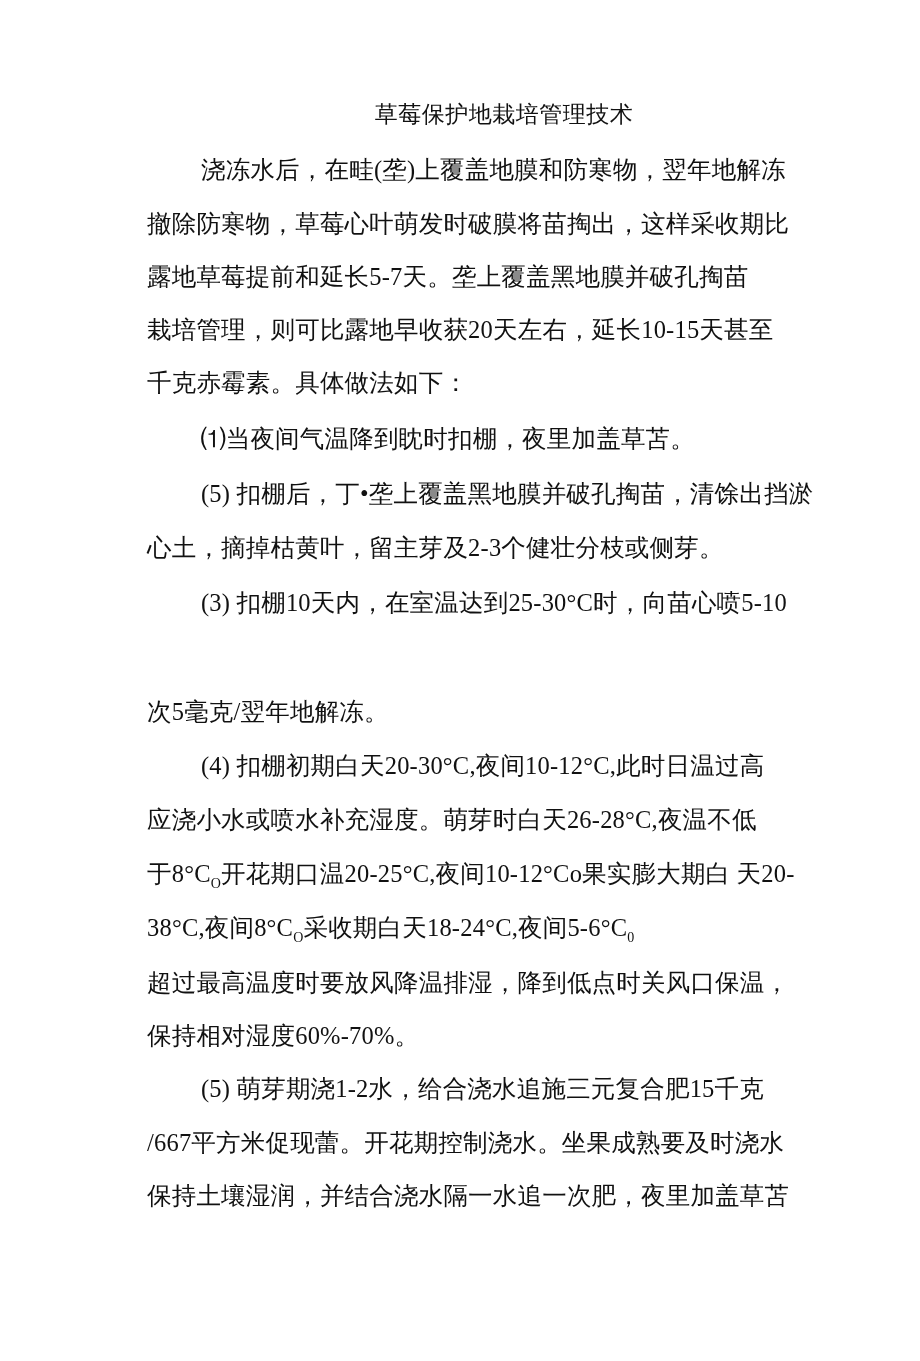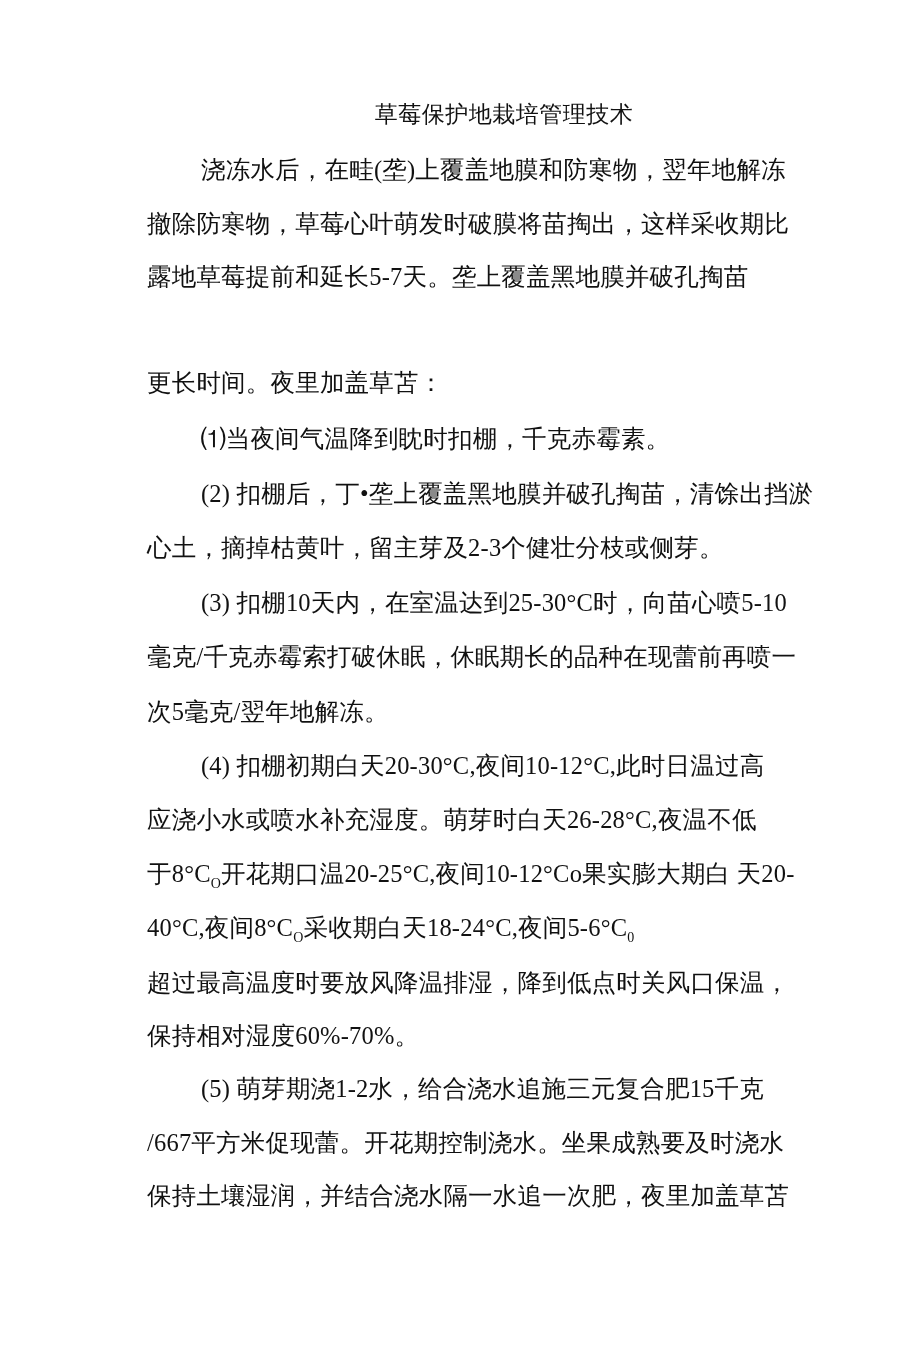--- a/index.html
+++ b/index.html
@@ -14,31 +14,31 @@
 </style>
 </head>
 <body>
 
 <div class="page">
   <div class="title">草莓保护地栽培管理技术</div>
 
   <div class="line indent" style="top:153px">浇冻水后，在畦(垄)上覆盖地膜和防寒物，翌年地解冻</div>
   <div class="line" style="top:207px">撤除防寒物，草莓心叶萌发时破膜将苗掏出，这样采收期比</div>
   <div class="line" style="top:260px">露地草莓提前和延长5-7天。垄上覆盖黑地膜并破孔掏苗</div>
-  <div class="line" style="top:366px">更长时间。夜里加盖草苫：</div>
-  <div class="line indent" style="top:422px">⑴当夜间气温降到眈时扣棚，千克赤霉素。</div>
-  <div class="line indent" style="top:477px">(2) 扣棚后，丁•垄上覆盖黑地膜并破孔掏苗，清馀出挡淤</div>
+  <div class="line" style="top:313px">栽培管理，则可比露地早收获20天左右，延长10-15天甚至</div>
+  <div class="line" style="top:366px">千克赤霉素。具体做法如下：</div>
+  <div class="line indent" style="top:422px">⑴当夜间气温降到眈时扣棚，夜里加盖草苫。</div>
+  <div class="line indent" style="top:477px">(5) 扣棚后，丁•垄上覆盖黑地膜并破孔掏苗，清馀出挡淤</div>
   <div class="line" style="top:531px">心土，摘掉枯黄叶，留主芽及2-3个健壮分枝或侧芽。</div>
   <div class="line indent" style="top:586px">(3) 扣棚10天内，在室温达到25-30°C时，向苗心喷5-10</div>
-  <div class="line" style="top:640px">毫克/千克赤霉索打破休眠，休眠期长的品种在现蕾前再喷一</div>
   <div class="line" style="top:695px">次5毫克/翌年地解冻。</div>
   <div class="line indent" style="top:749px">(4) 扣棚初期白天20-30°C,夜间10-12°C,此时日温过高</div>
   <div class="line" style="top:803px">应浇小水或喷水补充湿度。萌芽时白天26-28°C,夜温不低</div>
 
   <div class="line" style="top:857px"><span>于8°C</span><sub>O</sub><span>开花期口温20-25°C,夜间10-12°Co果实膨大期白  天20-</span></div>
-  <div class="line" style="top:911px"><span>40°C,夜间8°C</span><sub>O</sub><span>采收期白天18-24°C,夜间5-6°C</span><sub>0</sub></div>
+  <div class="line" style="top:911px"><span>38°C,夜间8°C</span><sub>O</sub><span>采收期白天18-24°C,夜间5-6°C</span><sub>0</sub></div>
 
   <div class="line" style="top:966px">超过最高温度时要放风降温排湿，降到低点时关风口保温，</div>
   <div class="line" style="top:1019px">保持相对湿度60%-70%。</div>
   <div class="line indent" style="top:1072px">(5) 萌芽期浇1-2水，给合浇水追施三元复合肥15千克</div>
   <div class="line" style="top:1126px">/667平方米促现蕾。开花期控制浇水。坐果成熟要及时浇水</div>
   <div class="line" style="top:1179px">保持土壤湿润，并结合浇水隔一水追一次肥，夜里加盖草苫</div>
 </div>
 
 </body></html>

